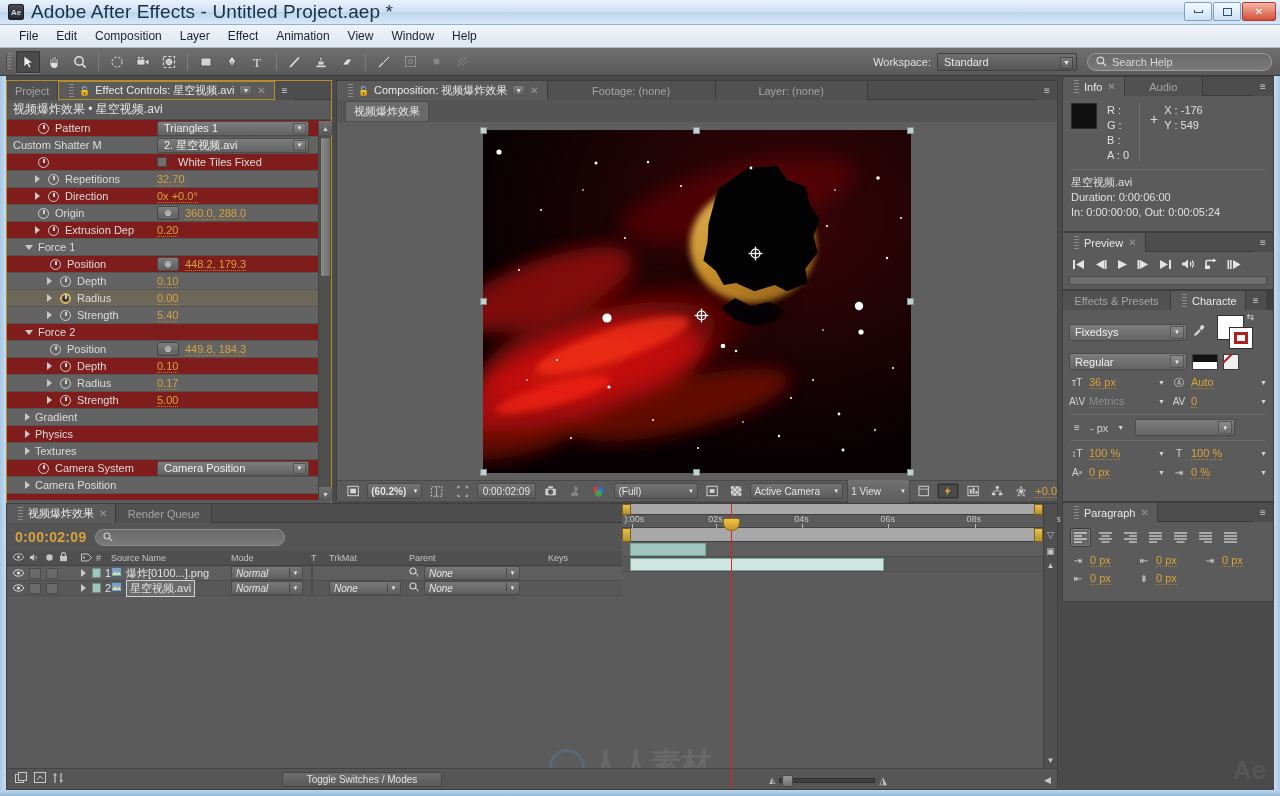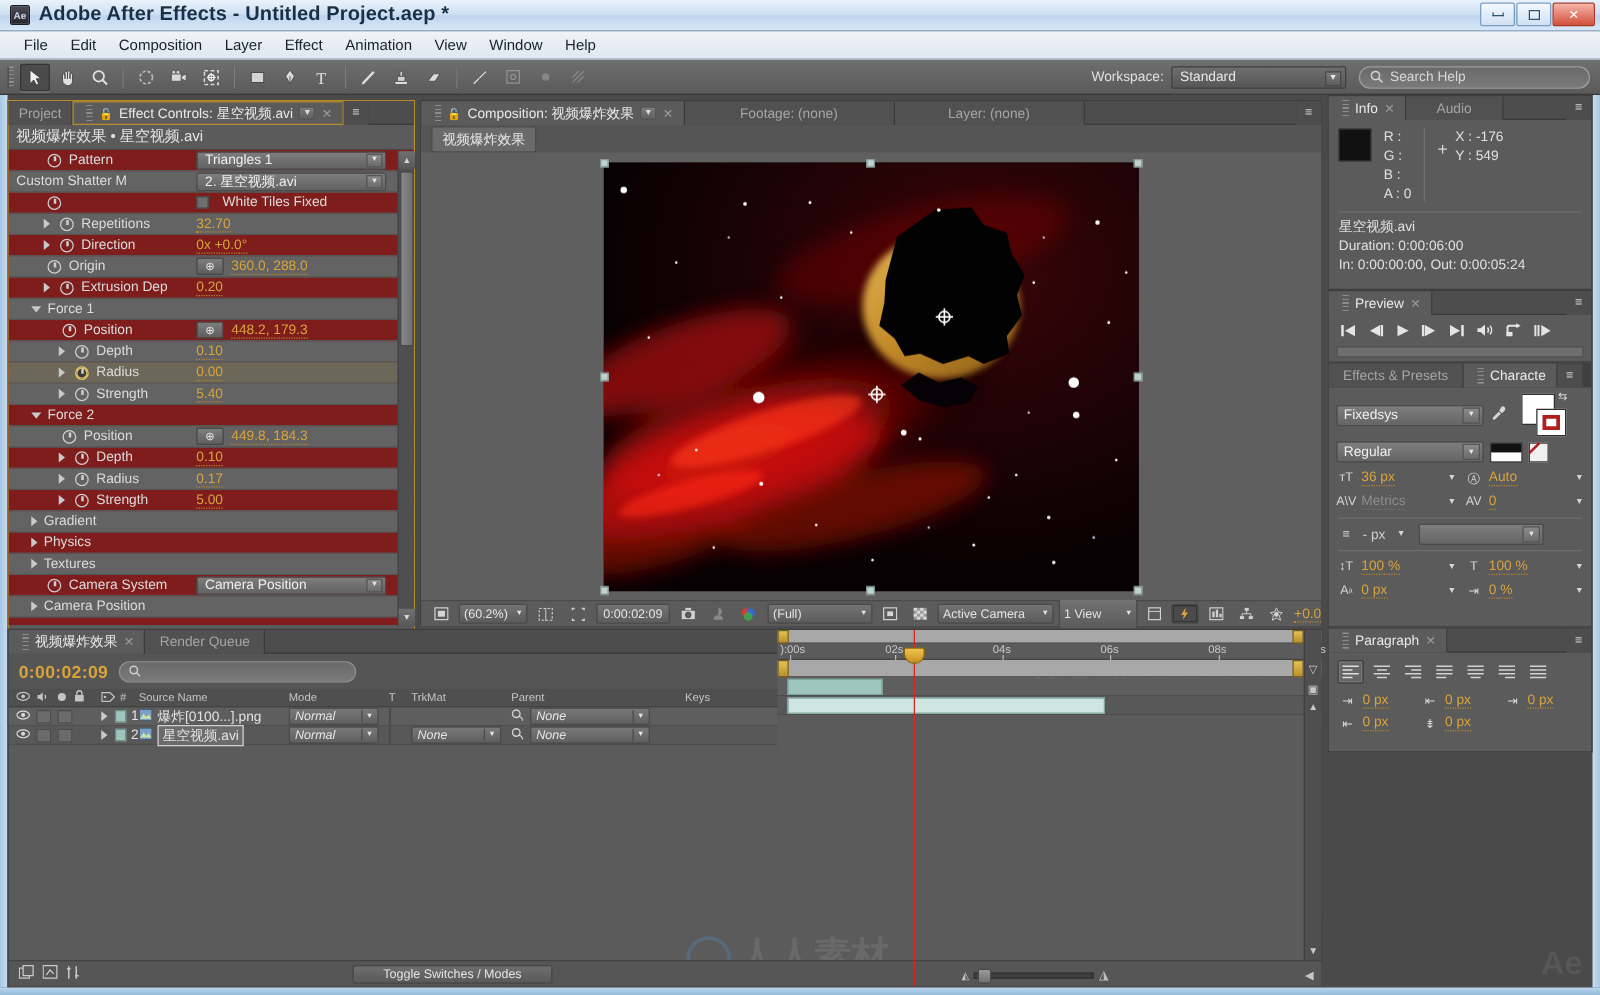--- a/index.html
+++ b/index.html
@@ -21,21 +21,21 @@
     display: flex; align-items: center;
   }
   .ae-logo {
     width: 16px; height: 16px; margin-left: 8px; margin-right: 7px;
     background: linear-gradient(to bottom,#4a4a55,#26262e);
     border: 1px solid #1d1d24; border-radius: 2px;
     color: #cfd6ef; font-size: 8px; font-weight: bold;
     display: flex; align-items: center; justify-content: center;
     font-family: "Liberation Sans", sans-serif;
   }
-  .title-text { font-size: 16px; color: #183048; letter-spacing: .1px; font-weight: bold; }
+  .title-text { font-size: 19px; color: #183048; letter-spacing: .1px; }
   .win-btns { position: absolute; right: 4px; top: 2px; display: flex; gap: 1px; }
   .win-btn {
     width: 28px; height: 19px; border: 1px solid #7ba0c4; border-radius: 2px;
     background: linear-gradient(to bottom,#f4f9ff,#cfe1f3);
     display: flex; align-items: center; justify-content: center;
     color: #2a4a68; font-size: 10px;
   }
   .win-btn.close { background: linear-gradient(to bottom,#f6b6a8,#d2503a); border-color:#a73b28; color:#fff; width:34px;}
   .win-btn .sq { width:9px;height:8px;border:1px solid #32536f;}
   .win-btn .minline{width:9px;height:3px;border:1px solid #32536f;border-top:none;}
@@ -819,21 +819,21 @@
       </div>
     </div>
 
     <div class="comp-foot">
       <div class="cf-btn flat">
         <svg width="13" height="12" viewBox="0 0 13 12">
             <rect x="1" y="1" width="11" height="10" fill="none" stroke="#d6d6d6" stroke-width="1"></rect>
             <rect x="3.5" y="3.5" width="6" height="5" fill="#d6d6d6"></rect>
           </svg>
       </div>
-      <div class="cf-btn" style="width:58px;justify-content:space-between;padding:0 3px;">
+      <div class="cf-btn" style="width:58px;justify-content:space-between;padding:0 3px;font-weight:bold;">
         <span>(60.2%)</span>
         <span style="font-size:6px">▼</span>
       </div>
       <div class="cf-btn flat">
         <svg width="14" height="13" viewBox="0 0 14 13">
             <rect x="1.5" y="1.5" width="11" height="10" fill="none" stroke="#d2d2d2" stroke-width="1" stroke-dasharray="2 1.5"></rect>
             <line x1="7" y1="1" x2="7" y2="12" stroke="#d2d2d2" stroke-width=".8"></line>
           </svg>
       </div>
       <div class="cf-btn flat">

